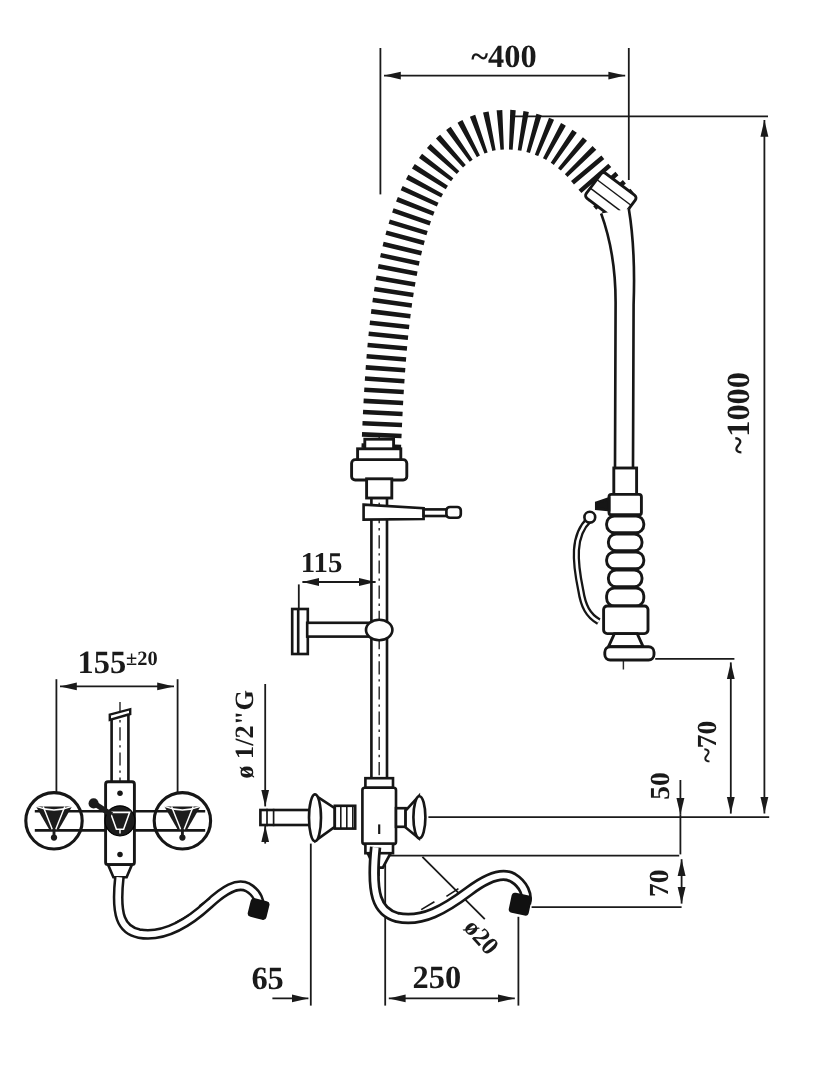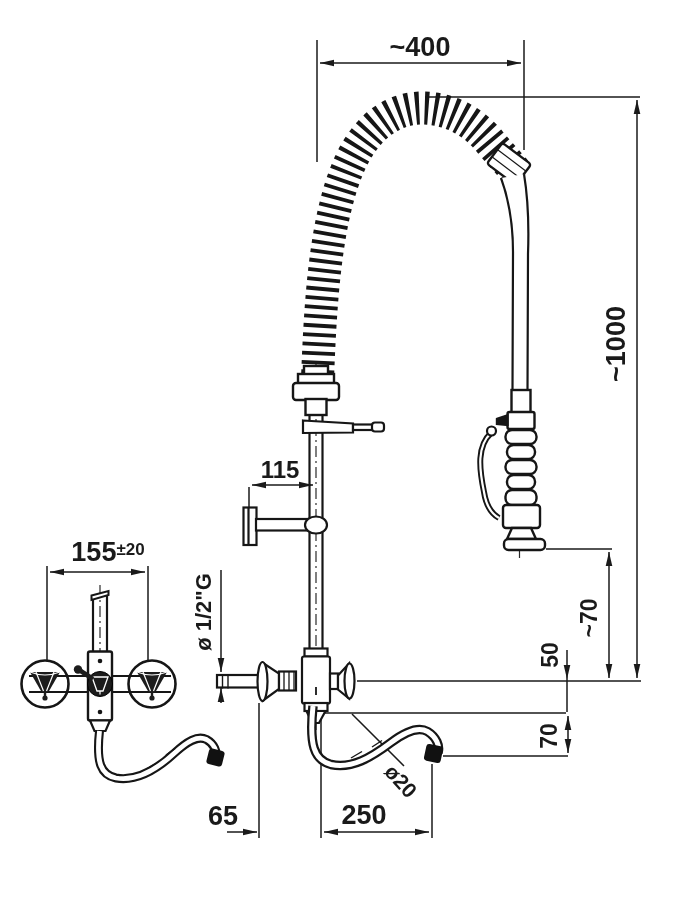--- a/index.html
+++ b/index.html
@@ -1,18 +1,18 @@
 <!DOCTYPE html>
 <html><head>
 <meta charset="utf-8">
 <style>
   html,body{margin:0;padding:0;background:#ffffff;}
   #canvas{
     position:relative;width:684px;height:900px;background:#ffffff;
-    font-family:Liberation Sans, sans-serif;color:#1a1a1a;overflow:hidden;
+    font-family:Liberation Serif, serif;color:#1a1a1a;overflow:hidden;
   }
   svg{position:absolute;left:0;top:0;}
   .dim{
     position:absolute;white-space:nowrap;font-weight:600;color:#1a1a1a;
     transform:translate(-50%,-50%);line-height:1;
   }
   .rot-ccw{transform:translate(-50%,-50%) rotate(-90deg);}
   .rot-lead{transform:translate(-50%,-50%) rotate(48deg);}
   .f27{font-size:27px;}
   .f24{font-size:24px;}
@@ -228,23 +228,23 @@
   <div class="dim f27" style="left:420px;top:47px;">~400</div>
 
   <div class="dim rot-ccw f27" style="left:616px;top:344px;">~1000</div>
 
   <div class="dim rot-ccw f23" style="left:589px;top:618px;">~70</div>
 
   <div class="dim rot-ccw f23" style="left:550px;top:655px;">50</div>
 
   <div class="dim rot-ccw f23" style="left:549px;top:736px;">70</div>
 
-  <div class="dim f24" style="left:280px;top:470px;">115</div>
-
-  <div class="dim f27" style="left:108px;top:552px;">
+  <div class="dim f24" style="left:268px;top:470px;">115</div>
+
+  <div class="dim f27" style="left:98px;top:552px;">
     <span>155</span><span class="sup">±20</span>
   </div>
 
   <div class="dim f27" style="left:223px;top:816px;">65</div>
 
   <div class="dim f27" style="left:364px;top:815px;">250</div>
 
   <div class="dim rot-lead f21" style="left:401px;top:781px;">ø20</div>
 
   <div class="dim rot-ccw f22" style="left:204px;top:612px;">ø 1/2"G</div>

